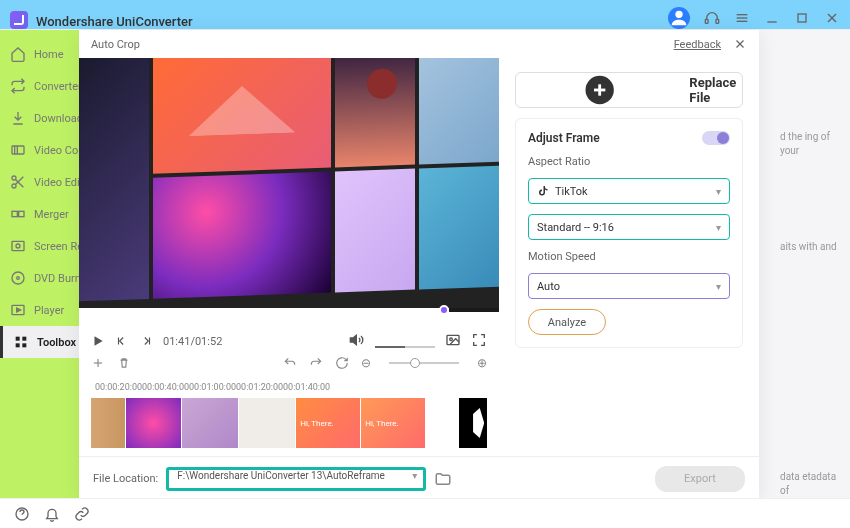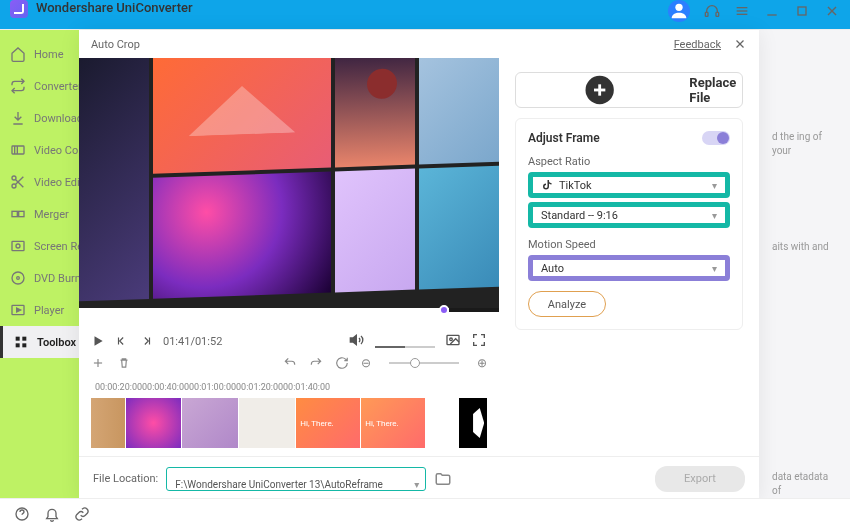--- a/index.html
+++ b/index.html
@@ -1,30 +1,30 @@
 <!DOCTYPE html>
 <html><head>
 <meta charset="utf-8">
 <style>
 *{box-sizing:border-box;margin:0;padding:0;font-family:-apple-system,BlinkMacSystemFont,"Segoe UI",Roboto,Arial,sans-serif}
 body{width:850px;height:528px;background:#f5f5f7;overflow:hidden;font-size:12px;color:#333;position:relative}
-.titlebar{height:30px;background:#0ea5e9;display:flex;align-items:flex-start;padding:0 10px;border-bottom:1px solid #eee}
+.titlebar{height:30px;background:#7dd3fc;display:flex;align-items:flex-end;padding:0 10px;border-bottom:1px solid #eee}
 .logo{width:18px;height:18px;background:linear-gradient(135deg,#8b5cf6,#6366f1);border-radius:4px;margin-right:8px;position:relative}
 .logo::after{content:"";position:absolute;inset:4px;border:2px solid #fff;border-top:none;border-left:none;border-radius:0 0 3px 0}
 .app-title{font-weight:500;font-size:13px;color:#333}
 .titlebar-right{margin-left:auto;display:flex;align-items:center;gap:14px}
 .tb-icon{width:16px;height:16px;display:flex;align-items:center;justify-content:center;cursor:pointer;color:#666}
 .avatar-ic{width:22px;height:22px;border-radius:50%;background:#2b7fff;display:flex;align-items:center;justify-content:center;color:#fff;font-size:11px}
 .main{display:flex;height:calc(100% - 60px)}
 .sidebar{width:79px;background:#bef264;padding-top:8px;display:flex;flex-direction:column}
 .sb-item{display:flex;align-items:center;gap:8px;padding:8px 10px;color:#777;cursor:pointer;font-size:11px;white-space:nowrap;overflow:hidden}
 .sb-item.active{background:#f0f0f2;color:#222;font-weight:600;border-left:3px solid #333}
 .sb-ic{width:16px;height:16px;flex-shrink:0;display:flex;align-items:center;justify-content:center}
 .content{flex:1;background:#f5f5f7;position:relative}
-.bg-card{position:absolute;right:18px;top:100px;width:60px;font-size:10px;color:#999;line-height:1.4}
+.bg-card{position:absolute;right:10px;top:100px;width:60px;font-size:10px;color:#999;line-height:1.4}
 .modal{position:absolute;left:0;top:0;width:680px;height:470px;background:#fff;box-shadow:0 2px 20px rgba(0,0,0,0.08);display:flex;flex-direction:column}
 .modal-hdr{height:28px;display:flex;align-items:center;padding:0 12px;font-size:11px;color:#666}
 .modal-hdr .fb{margin-left:auto;text-decoration:underline;margin-right:12px;cursor:pointer}
 .modal-body{display:flex;flex:1;min-height:0}
 .preview-col{width:420px;display:flex;flex-direction:column}
 .video-box{height:250px;background:#222;position:relative;overflow:hidden}
 .grid-thumbs{position:absolute;inset:0;display:grid;grid-template-columns:70px 1fr 80px 80px;grid-template-rows:1fr 1fr;gap:4px;transform:skewY(-2deg) translateY(-10px)}
 .thumb{background:#555}
 .t1{background:linear-gradient(135deg,#1a1a2e,#4a3b7a);grid-row:1/3}
 .t2{background:linear-gradient(135deg,#ff6b35,#e85d75);position:relative}
@@ -57,32 +57,32 @@
 .tt2{background:radial-gradient(circle,#ff4da6,#7b2cbf)}
 .tt3{background:linear-gradient(135deg,#c9a7d4,#b088c9)}
 .tt4{background:#f0ede8}
 .tt5{background:linear-gradient(135deg,#ff8c42,#ff6b6b);color:#fff;font-size:8px;padding:4px;display:flex;flex-direction:column;justify-content:center}
 .tt6{background:linear-gradient(135deg,#ff9a56,#ff6b6b);color:#fff;font-size:8px;padding:4px;display:flex;flex-direction:column;justify-content:center}
 .tt7{background:#fff;color:#666;font-size:7px;padding:2px;flex:0.5}
 .tt8{background:#000;flex:0.5;position:relative}
 .tt8::after{content:"";position:absolute;right:10%;top:20%;width:40%;height:60%;background:#fff;clip-path:polygon(0 20%,60% 0,100% 50%,60% 100%,0 80%)}
 .bottom-bar{height:44px;border-top:1px solid #eee;display:flex;align-items:center;padding:0 14px;gap:8px;margin-top:auto}
 .loc-label{font-size:11px;color:#666}
-.loc-select{flex:0 0 260px;height:24px;border:1px solid #14b8a6;border-radius:3px;display:flex;align-items:flex-end;padding:0 8px;font-size:10px;color:#555;position:relative}
+.loc-select{flex:0 0 260px;height:24px;border:3px solid #14b8a6;border-radius:3px;display:flex;align-items:flex-start;padding:0 8px;font-size:10px;color:#555;position:relative}
 .chev-dn{position:absolute;right:6px;color:#999}
 .folder-ic{width:18px;height:18px;color:#888;cursor:pointer}
 .export-btn{margin-left:auto;width:90px;height:26px;background:#e8e8e8;border-radius:12px;display:flex;align-items:center;justify-content:center;font-size:11px;color:#aaa}
 .right-panel{flex:1;padding:14px 16px;display:flex;flex-direction:column;gap:10px}
 .replace-btn{height:36px;border:1px solid #ddd;border-radius:6px;display:flex;align-items:center;justify-content:center;gap:6px;font-weight:700;font-size:13px;cursor:pointer}
 .section-box{border:1px solid #eee;border-radius:6px;padding:12px}
 .sec-hdr{display:flex;align-items:center;font-weight:600;font-size:12px}
 .toggle{margin-left:auto;width:28px;height:14px;background:#d8d5f5;border-radius:7px;position:relative;cursor:pointer}
 .toggle::after{content:"";position:absolute;right:1px;top:1px;width:12px;height:12px;border-radius:50%;background:#8b7fd8}
 .field-label{font-size:11px;color:#666;margin-top:10px}
-.sel{height:26px;border:5px solid #14b8a6;border-radius:4px;display:flex;align-items:center;padding:0 8px;font-size:11px;margin-top:4px;position:relative;cursor:pointer}
+.sel{height:26px;border:1px solid #14b8a6;border-radius:4px;display:flex;align-items:center;padding:0 8px;font-size:11px;margin-top:10px;position:relative;cursor:pointer}
 .sel.hl{border-color:#8b7fd8}
 .sel .chev{position:absolute;right:8px;color:#999;font-size:10px}
 .tiktok-ic{width:12px;height:12px;margin-right:6px;color:#333}
 .analyze-btn{height:26px;width:78px;border:1.5px solid #e0a050;border-radius:13px;display:flex;align-items:center;justify-content:center;font-size:11px;color:#555;margin-top:10px;cursor:pointer}
 .footer{position:absolute;bottom:0;left:0;right:0;height:30px;background:#fff;display:flex;align-items:center;padding:0 14px;gap:14px;color:#888;border-top:1px solid #eee}
 svg{width:100%;height:100%}
 </style>
 </head>
 <body>
 

